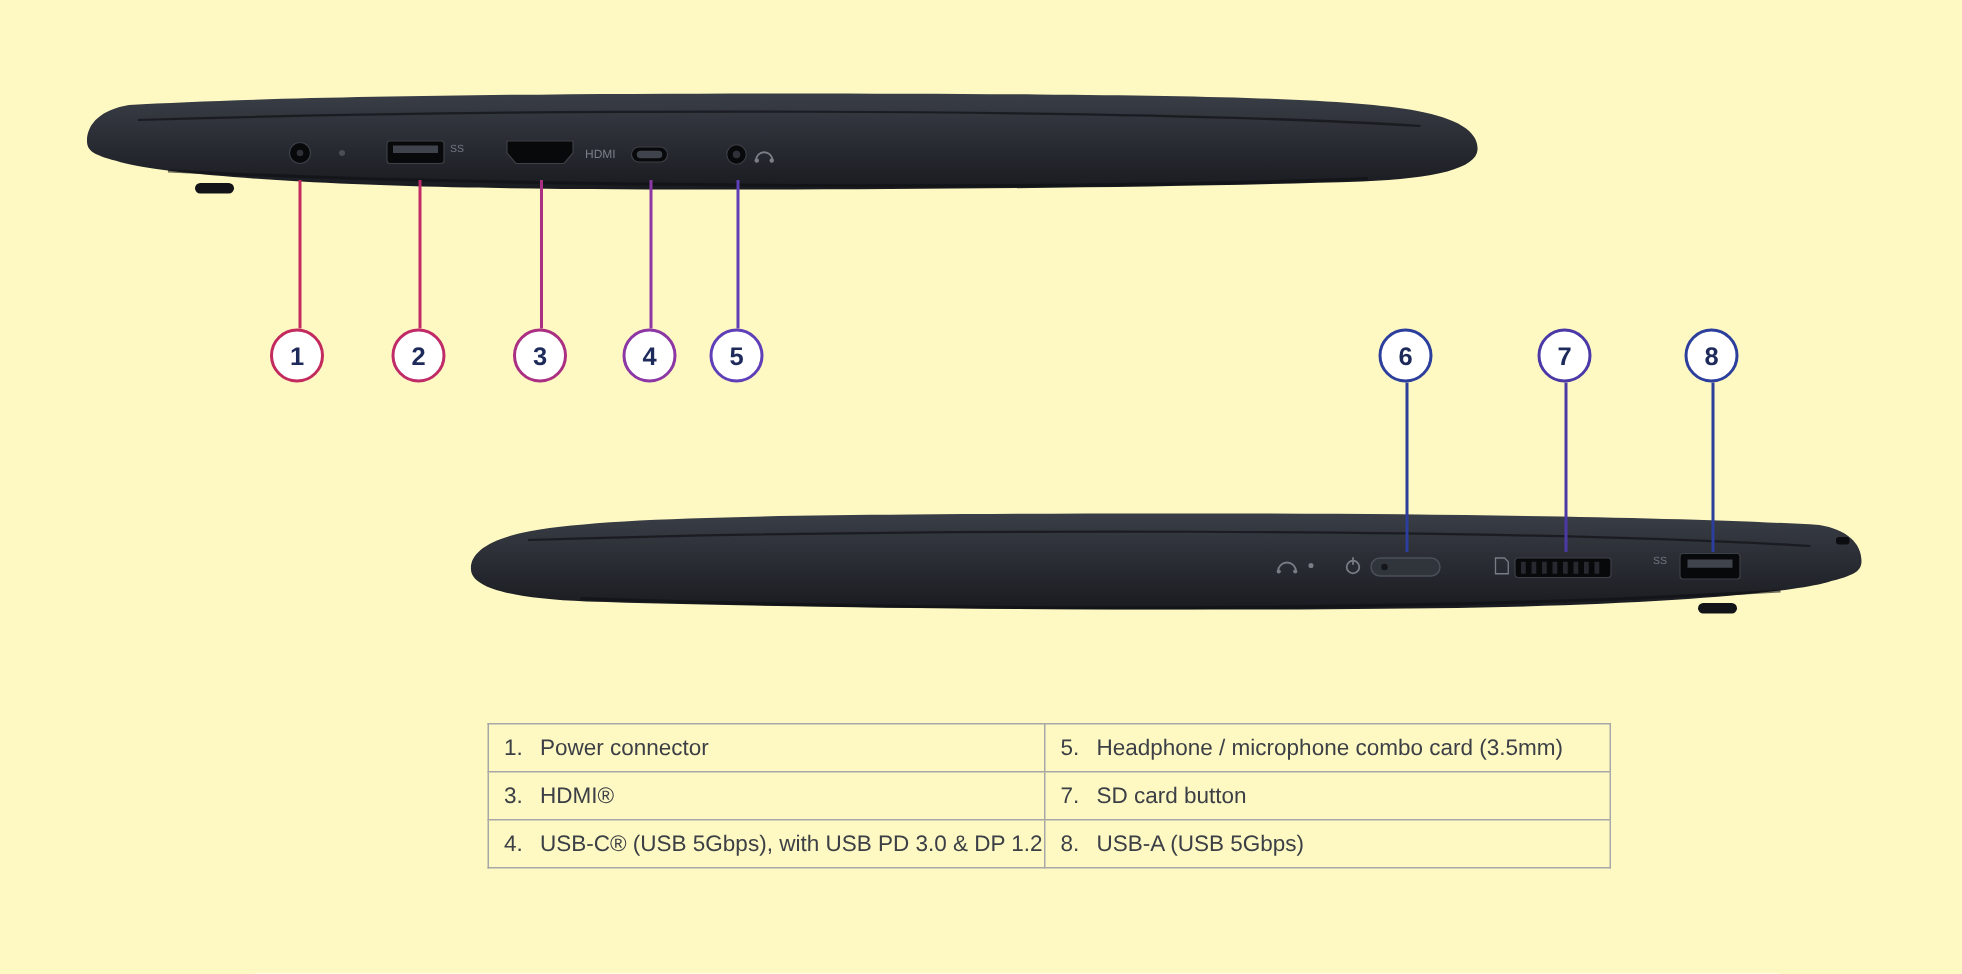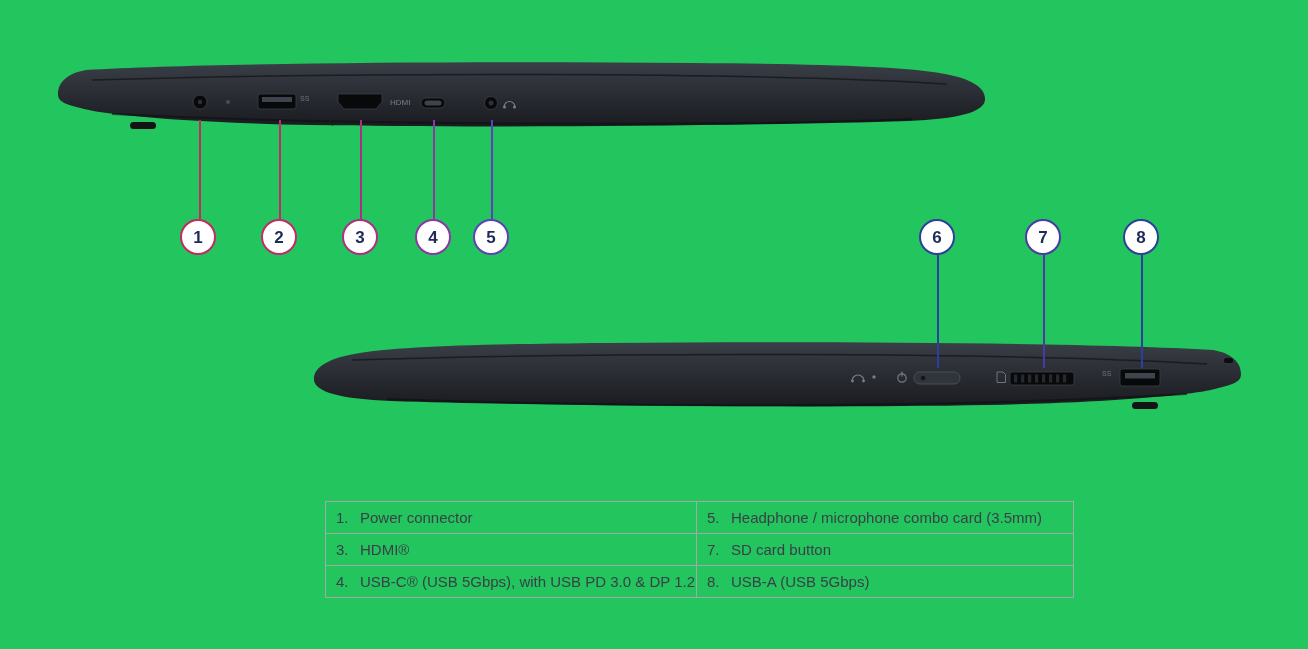--- a/index.html
+++ b/index.html
@@ -1,29 +1,29 @@
 <!DOCTYPE html>
 <html><head>
 <meta charset="utf-8">
 <style>
   html,body{margin:0;padding:0;background:#ffffff;}
   .canvas{
-    position:relative;width:1308px;height:649px;background:#22c55e;
+    position:relative;width:1308px;height:649px;background:#fef9c3;
     font-family:"Liberation Sans", sans-serif;overflow:hidden;
   }
   .laptop-svg{position:absolute;}
   .callout-line{position:absolute;width:2px;}
   .callout{
     position:absolute;width:36px;height:36px;border-radius:50%;
     border:2.5px solid #999;background:#ffffff;box-sizing:border-box;
     display:flex;align-items:center;justify-content:center;z-index:3;
   }
   .callout-num{font-weight:700;font-size:17px;line-height:1;}
   .legend{
-    position:absolute;left:325px;top:501px;width:710px;
+    position:absolute;left:325px;top:482px;width:710px;
     border-collapse:collapse;table-layout:fixed;
     font-size:15px;color:#3c4046;
   }
   .legend td{
     border:1px solid #a7a7a7;height:27px;padding:2px 8px 2px 10px;
     vertical-align:middle;white-space:nowrap;overflow:hidden;
   }
   .legend td.col-l{width:352px;}
   .legend td.col-r{width:358px;}
   .legend .num{display:inline-block;width:24px;}

